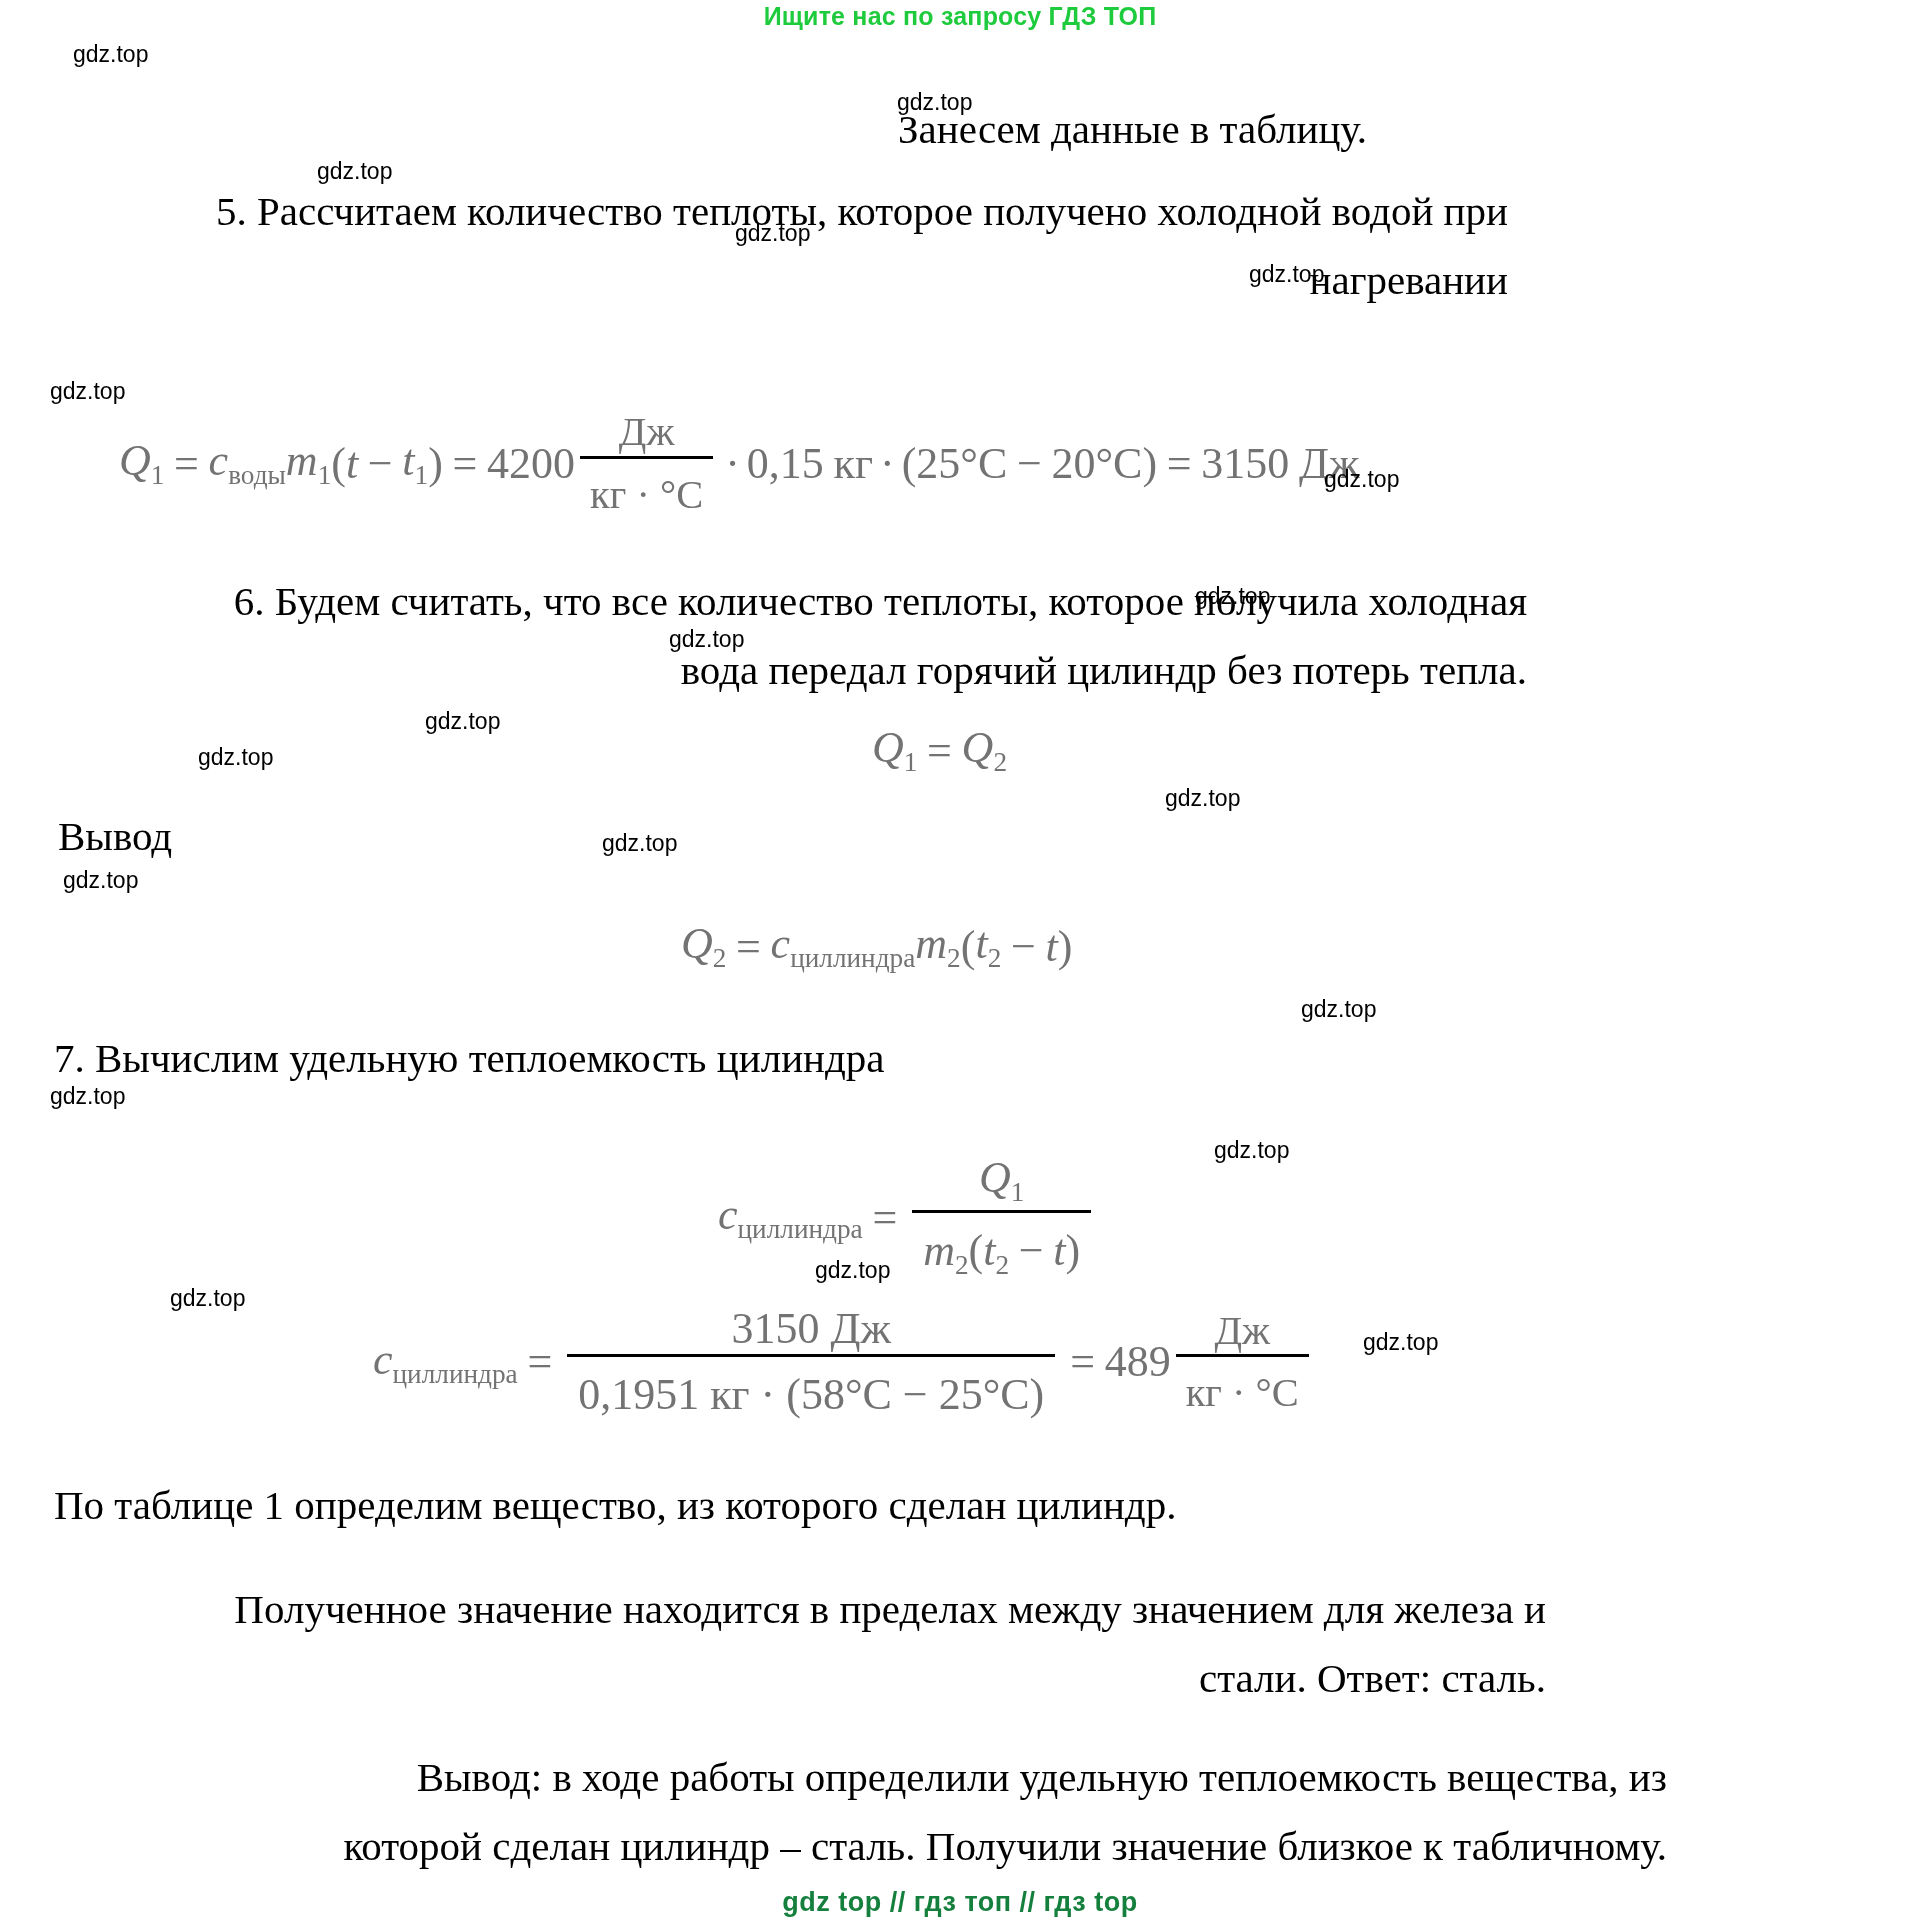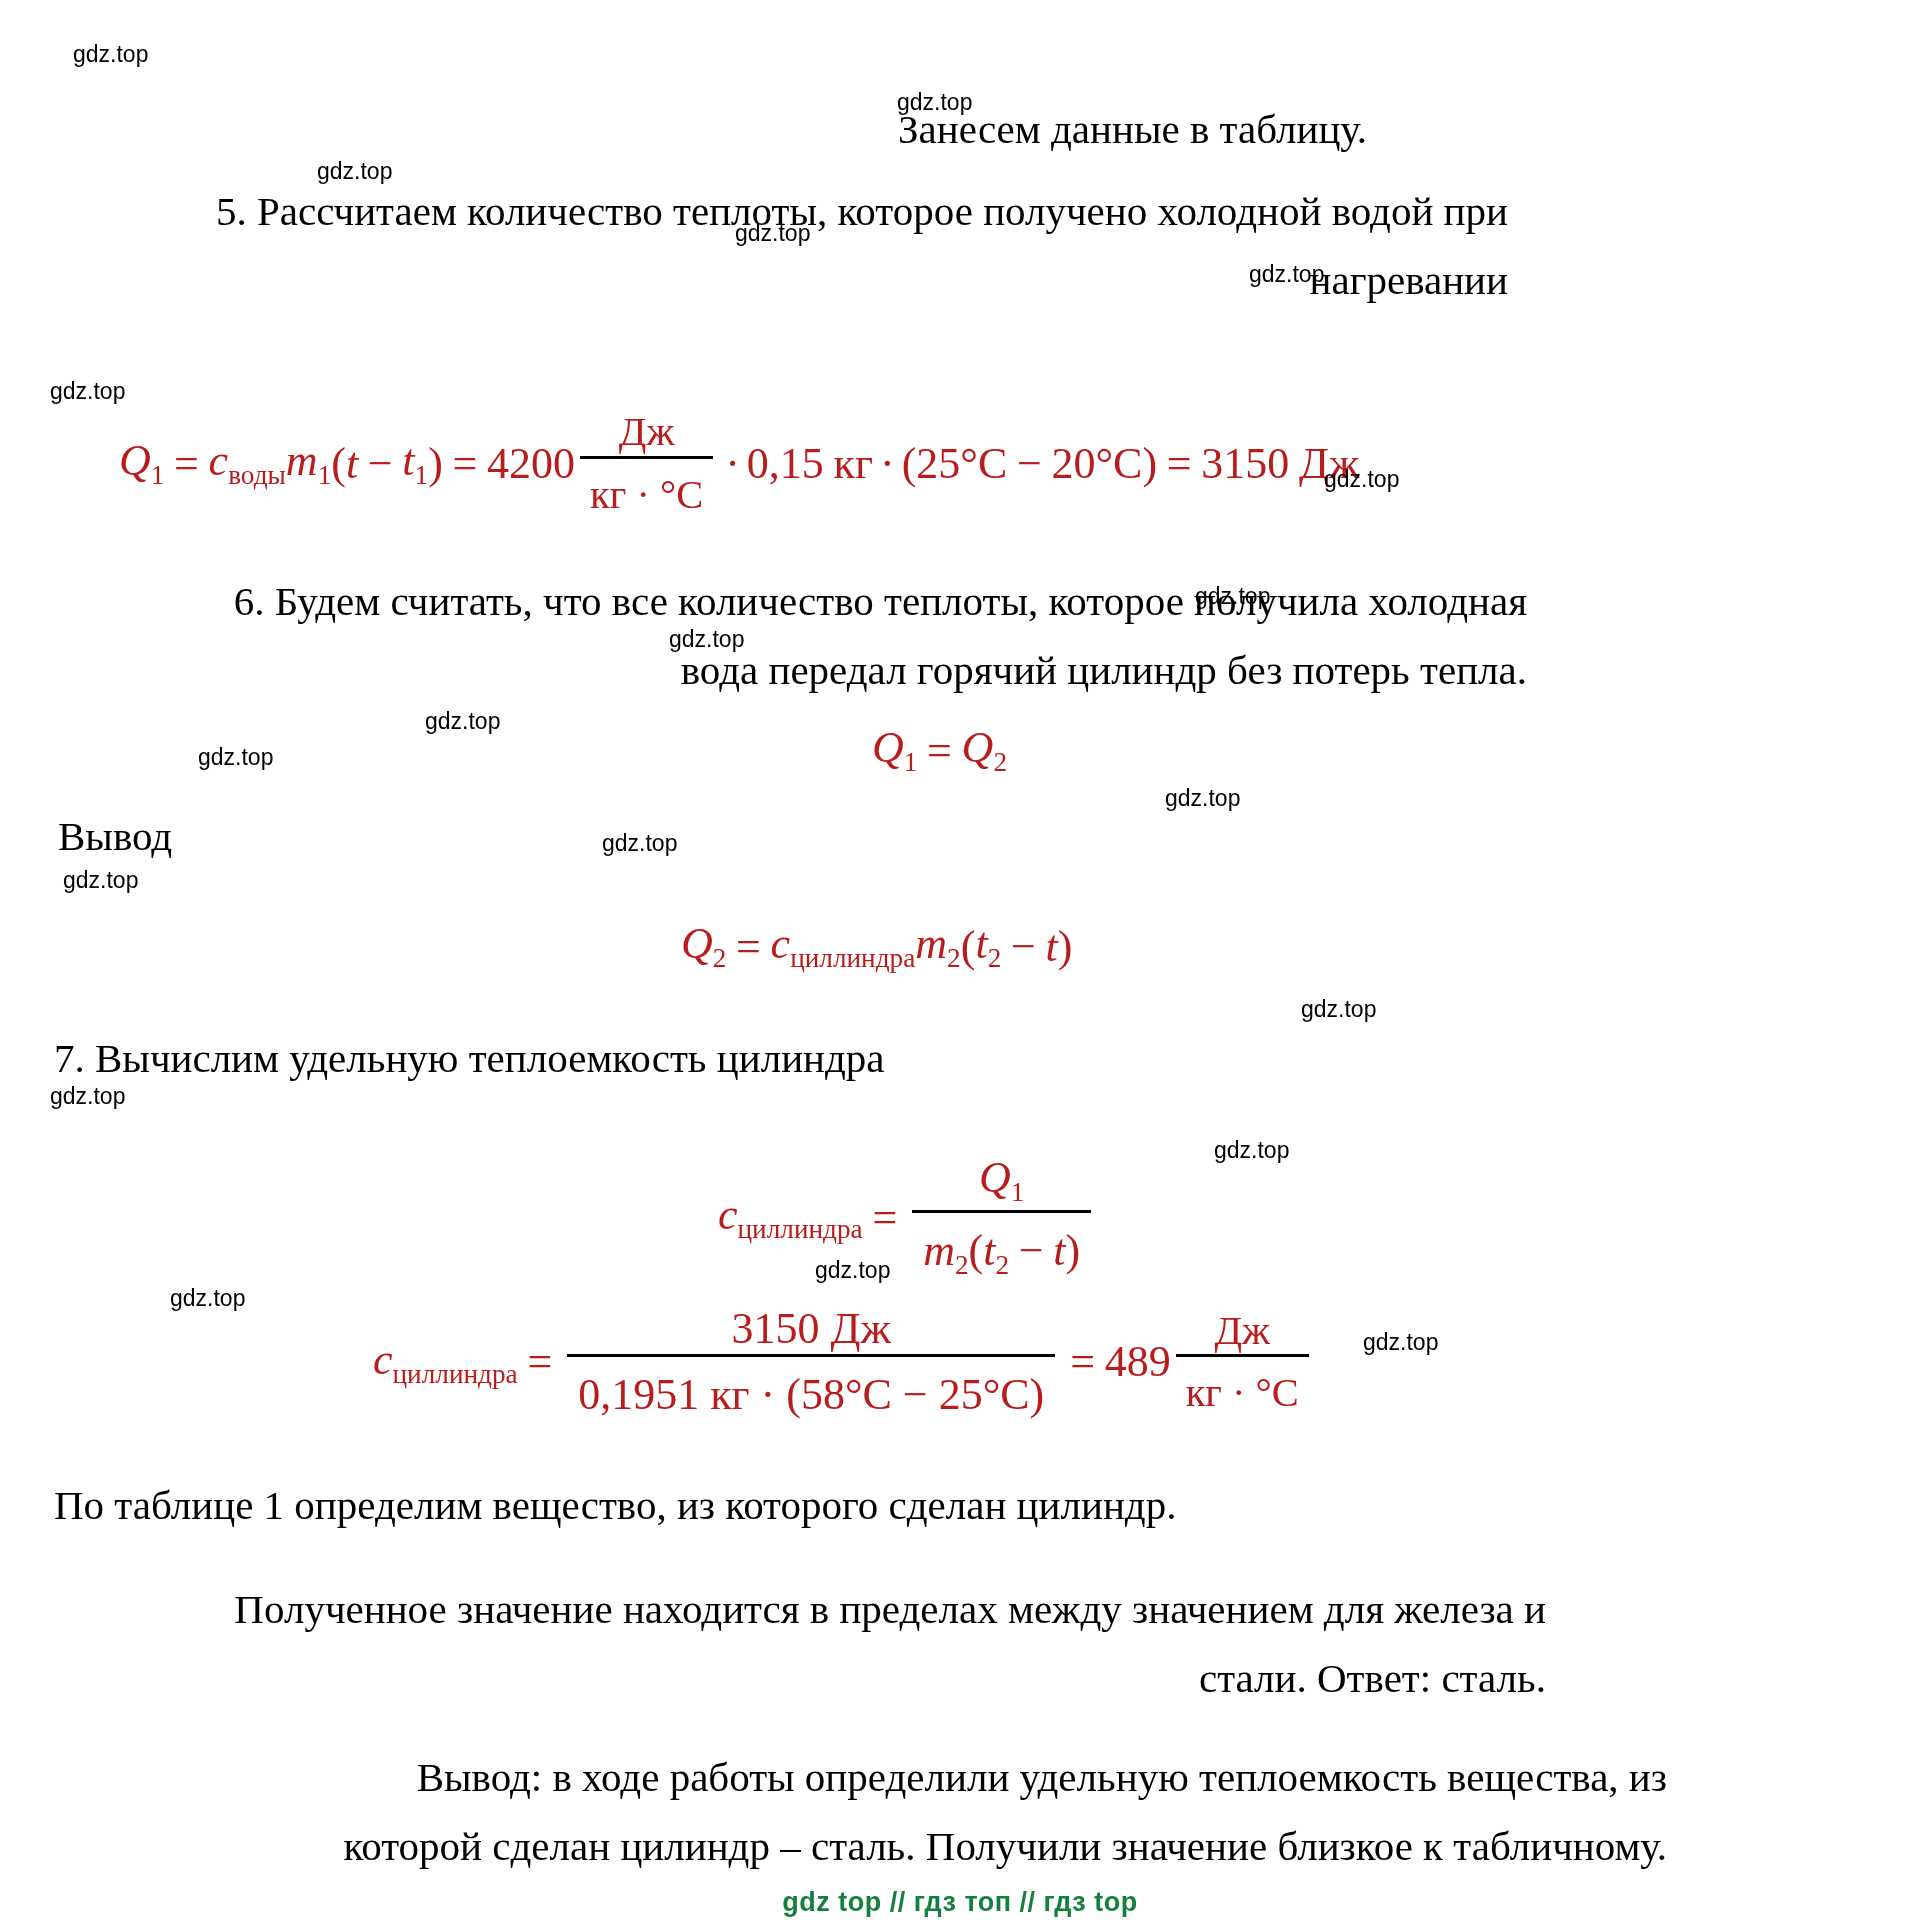--- a/index.html
+++ b/index.html
@@ -65,21 +65,21 @@
     color: #000000;
     white-space: pre-wrap;
     text-align: right;
   }
 
   
   .math {
     position: absolute;
     font-family: "Liberation Serif", "DejaVu Serif", serif;
     font-size: 43px;
-    color: #b91c1c;
+    color: #737373;
     white-space: nowrap;
     display: flex;
     align-items: center;
   }
   .math .it { font-style: italic; }
   .math .up { font-style: normal; }
   .sub {
     font-size: 0.62em;
     vertical-align: -0.34em;
     font-style: normal;
@@ -110,20 +110,21 @@
     padding: 14px 0.25em 0 0.25em;
     white-space: nowrap;
   }
   .frac-sm { font-size: 0.92em; }
 </style>
 </head>
 <body>
 
 <div id="page">
 
+  <div class="promo-header" style="color: rgb(30, 203, 60);">Ищите нас по запросу ГДЗ ТОП</div>
 
   <div class="para" style="left:62px; top:95px; width:1305px;">Занесем данные в таблицу.</div>
 
   <div class="para" style="left:54px; top:177px; width:1454px;">5. Рассчитаем количество теплоты, которое получено холодной водой при
 нагревании</div>
 
   <div class="math" style="left:119px; top:410px; font-size:44px;">
     <span class="it"><span>Q</span><span class="sub">1</span></span>
     <span class="op">=</span>
     <span class="it"><span>c</span><span class="sub">воды</span></span>

